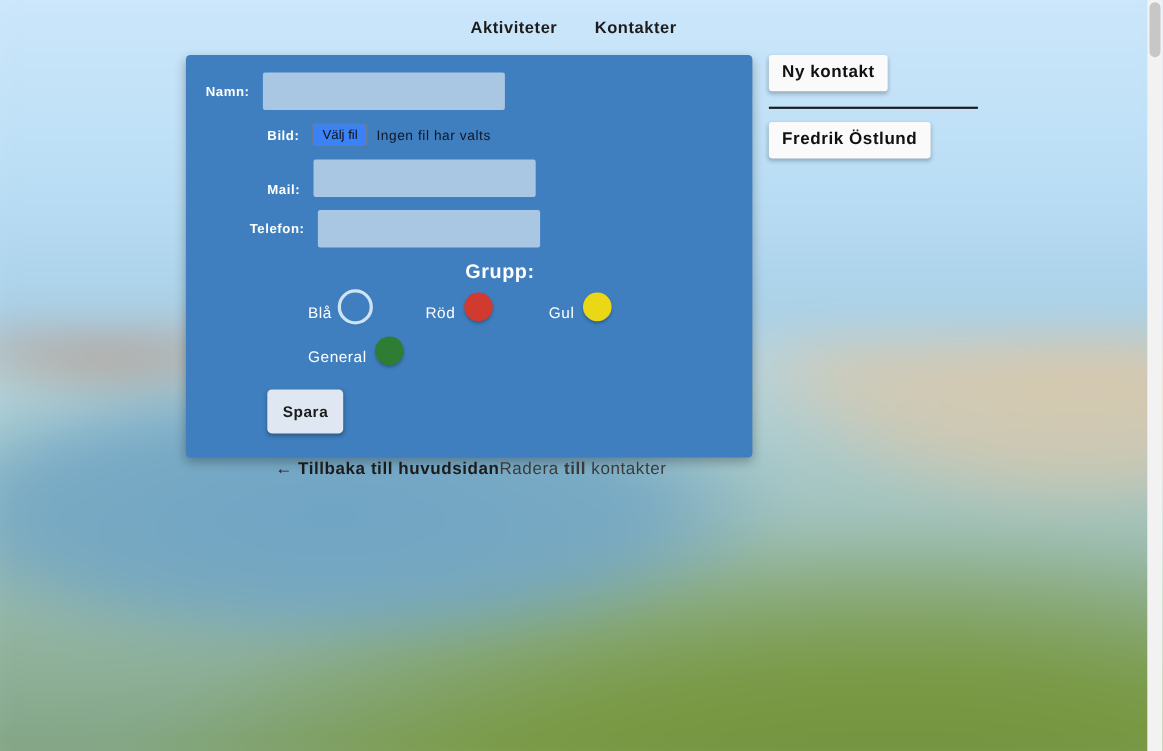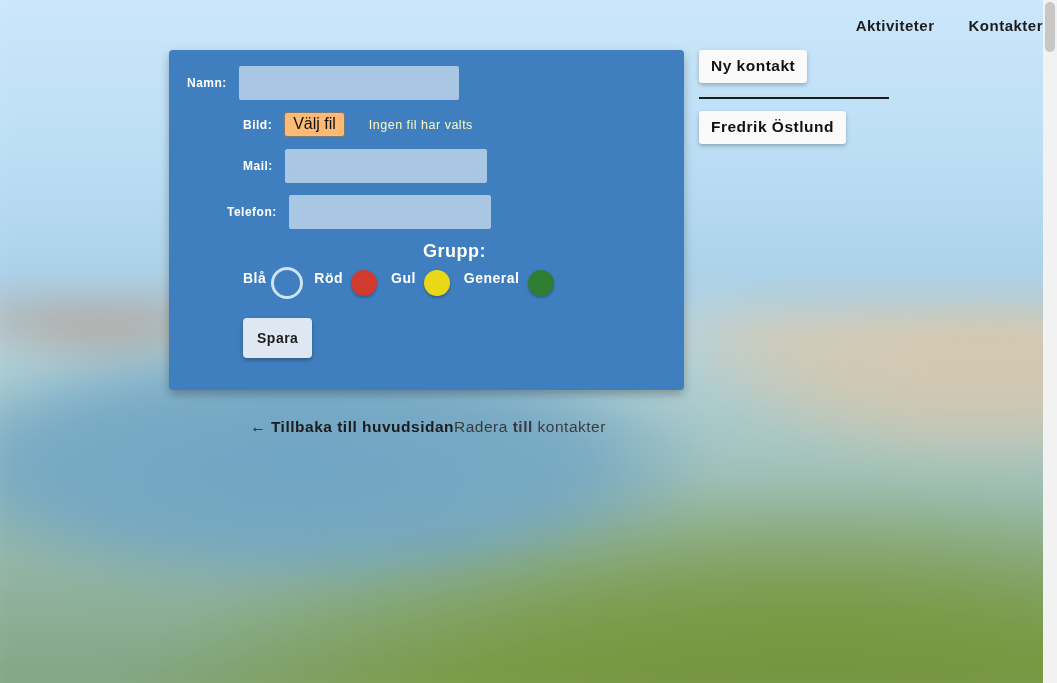--- a/index.html
+++ b/index.html
@@ -32,21 +32,21 @@
       position: relative;
       z-index: 1;
       height: 683px;
       width: 1043px; 
     }
 
     
     .nav {
       display: flex;
       gap: 34px;
-      justify-content: flex-end;
+      justify-content: center;
       padding-top: 17px;
       letter-spacing: .5px;
     }
     .nav a {
       color: #1c1c1c;
       font-weight: bold;
       font-size: 15px;
       text-decoration: none;
     }
 
@@ -83,44 +83,44 @@
       font-size: 14px;
       border-radius: 2px;
       outline: none;
     }
     #name-input { width: 220px; }
     #mail-input { width: 202px; }
     #phone-input { width: 202px; }
 
     .file-wrap { display: inline-flex; align-items: center; gap: 8px; }
     .file-btn {
-      font-size: 16px;
-      background: #fdba74;
+      font-size: 12px;
+      background: #3b82f6;
       border: 1px solid #7a7a7a;
       border-radius: 3px;
       padding: 2px 8px 3px;
       cursor: default;
       color: #111;
     }
-    .file-status { font-size: 12.5px; color: #fef9c3; margin-left: 16px; }
+    .file-status { font-size: 12.5px; color: #0f172a; }
 
     .group-heading {
       font-weight: bold;
       font-size: 18px;
       margin: 10px 0 8px 56px;
       text-align: center;
     }
     .swatch-row {
       display: flex;
       align-items: center;
       gap: 14px;
       margin-left: 56px;
       flex-wrap: wrap;
     }
-    .swatch-item { display: flex; align-items: flex-start; gap: 8px; font-weight: bold; font-size: 14px; }
+    .swatch-item { display: flex; align-items: flex-end; gap: 8px; font-weight: normal; font-size: 14px; margin-left: 37px; }
     .swatch {
       width: 26px; height: 26px; border-radius: 50%;
       box-shadow: 0 2px 3px rgba(0,0,0,.25);
       cursor: pointer;
     }
     .swatch.selected { outline: 3px solid #cfe3f7; outline-offset: 0; background-clip: padding-box; }
 
     .save-btn {
       display: inline-block;
       margin: 22px 0 0 56px;
@@ -215,21 +215,21 @@
       </div>
 
       <div class="row indent">
         <label class="lbl">Bild:</label>
         <span class="file-wrap">
           <button type="button" class="file-btn">Välj fil</button>
           <span class="file-status">Ingen fil har valts</span>
         </span>
       </div>
 
-      <div class="row indent" style="margin-top:4px;">
+      <div class="row indent" style="margin-top:4px;align-items:flex-end;">
         <label class="lbl">Mail:</label>
         <input id="mail-input" type="email" value="" style="">
       </div>
 
       <div class="row indent" style="margin-top:8px;margin-left:40px;">
         <label class="lbl">Telefon:</label>
         <input id="phone-input" type="tel" value="" style="">
       </div>
 
       <div class="group-heading">Grupp:</div>

